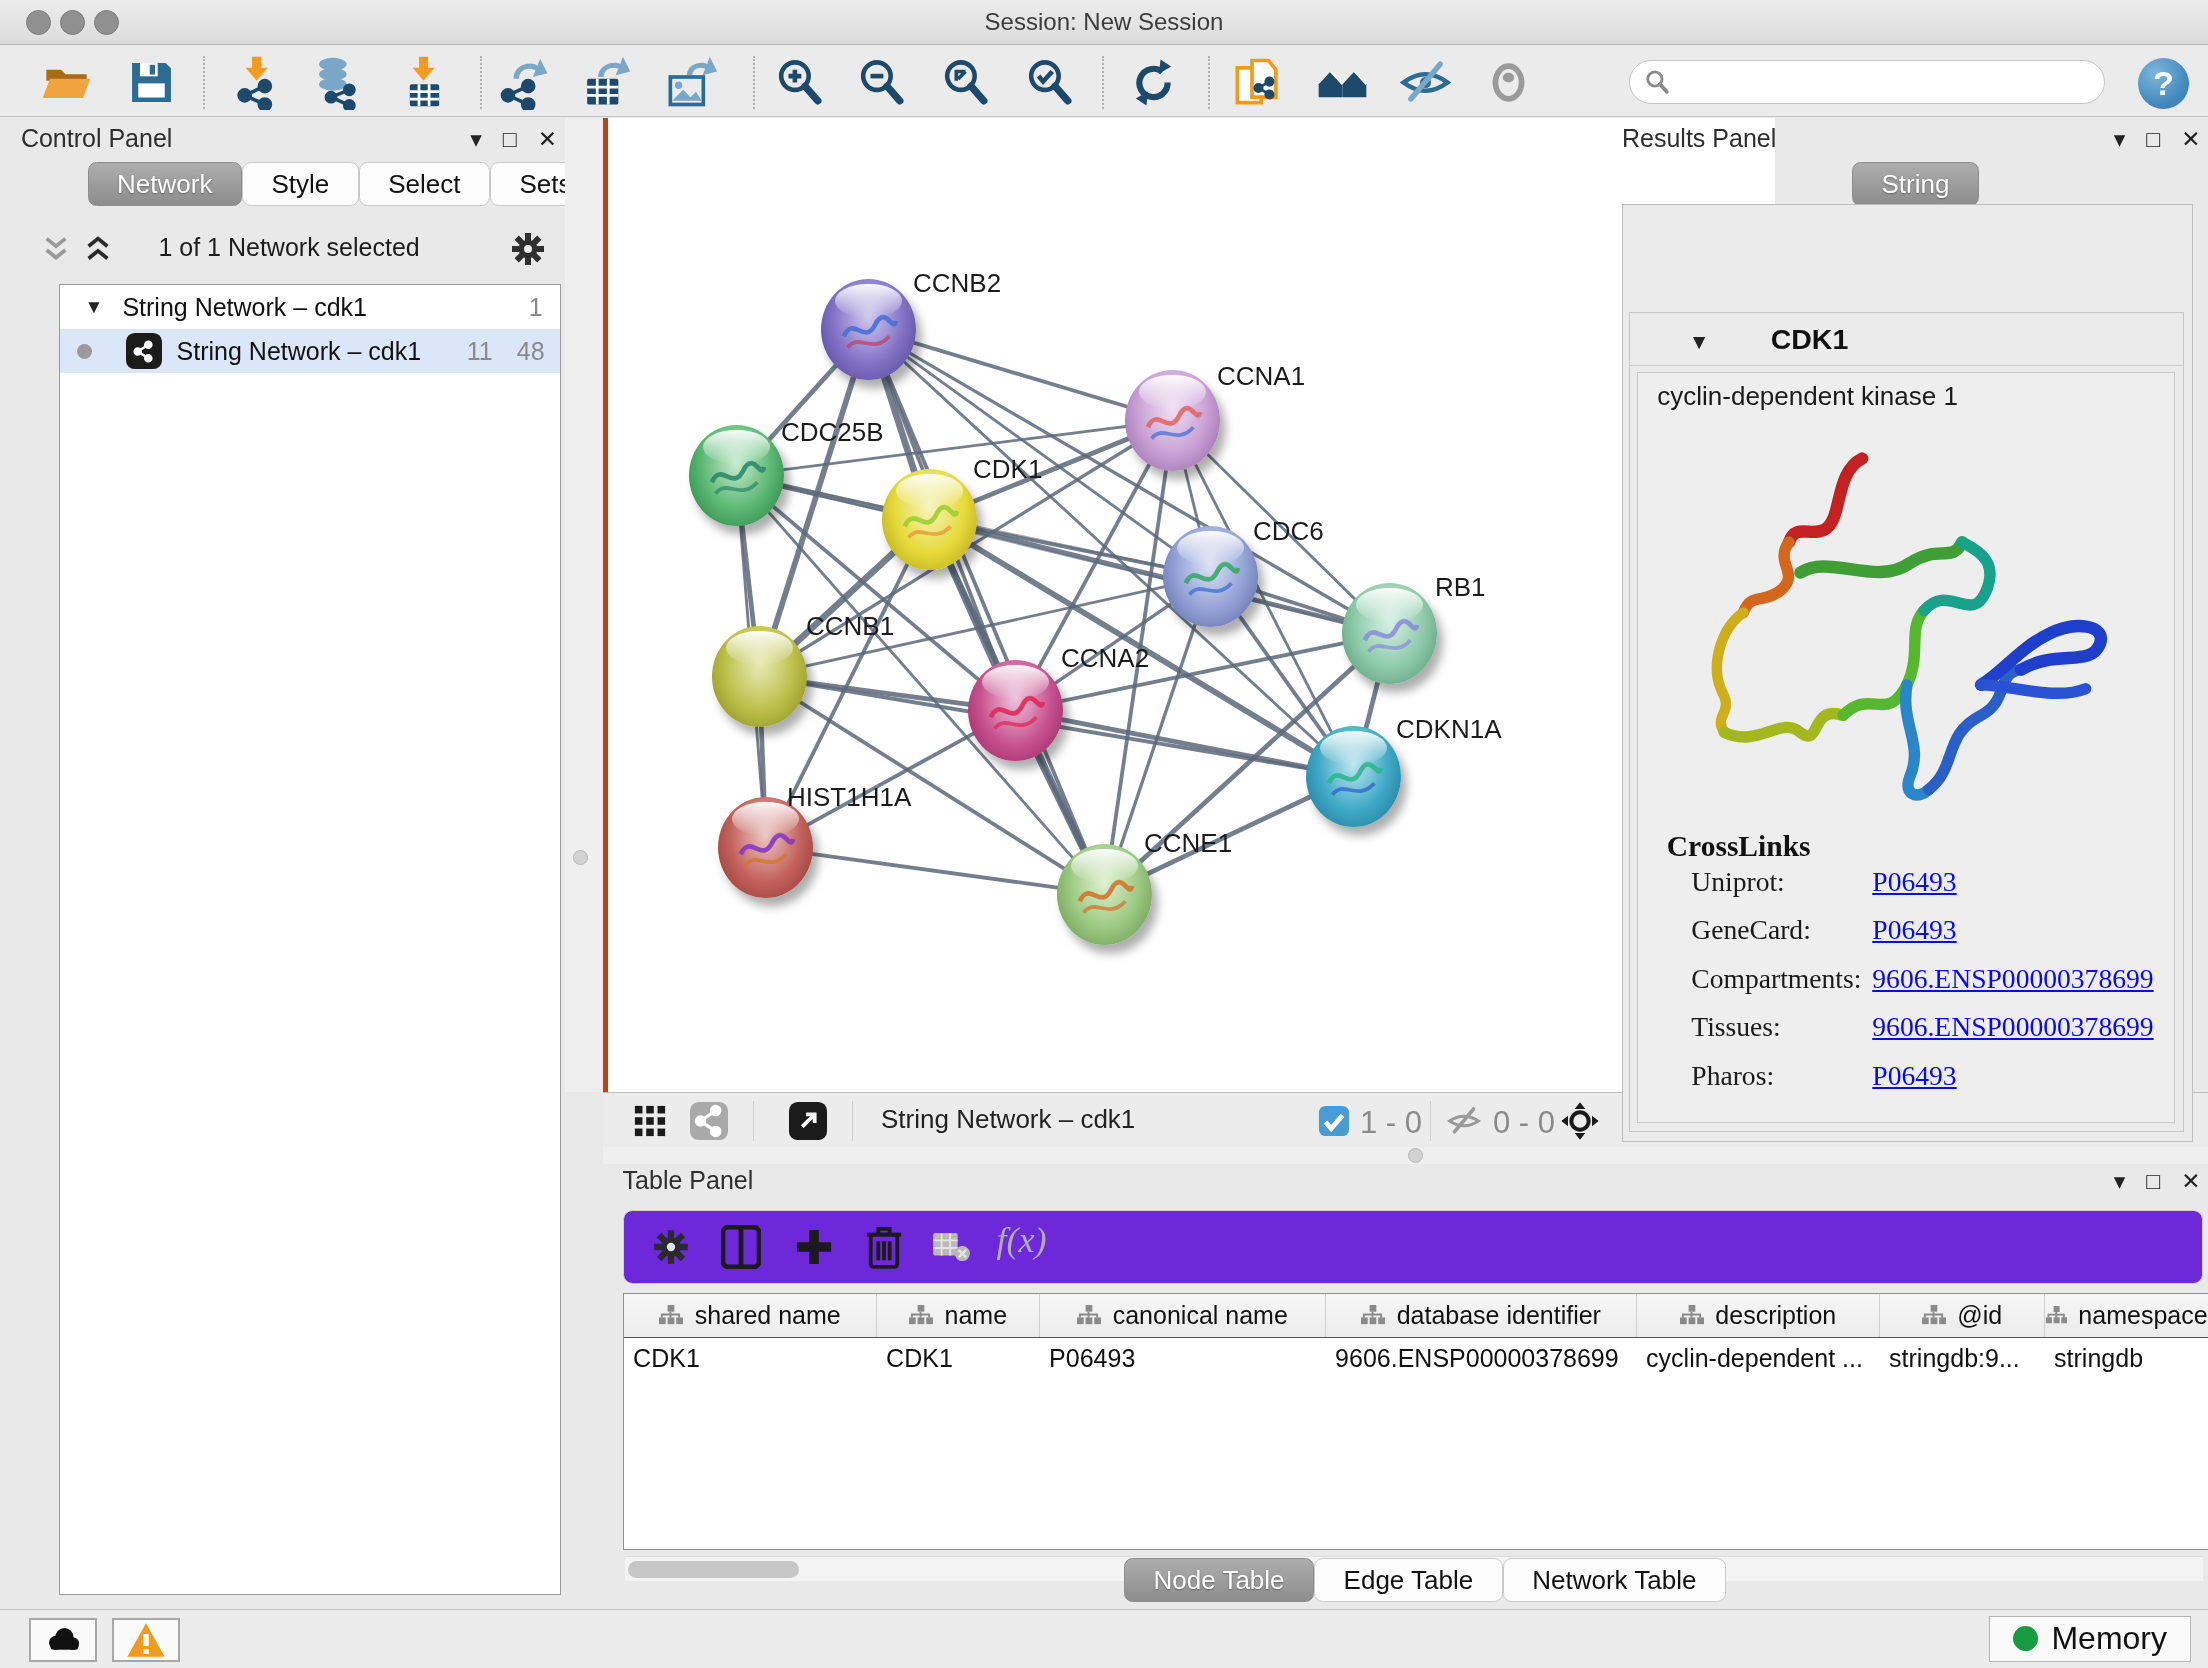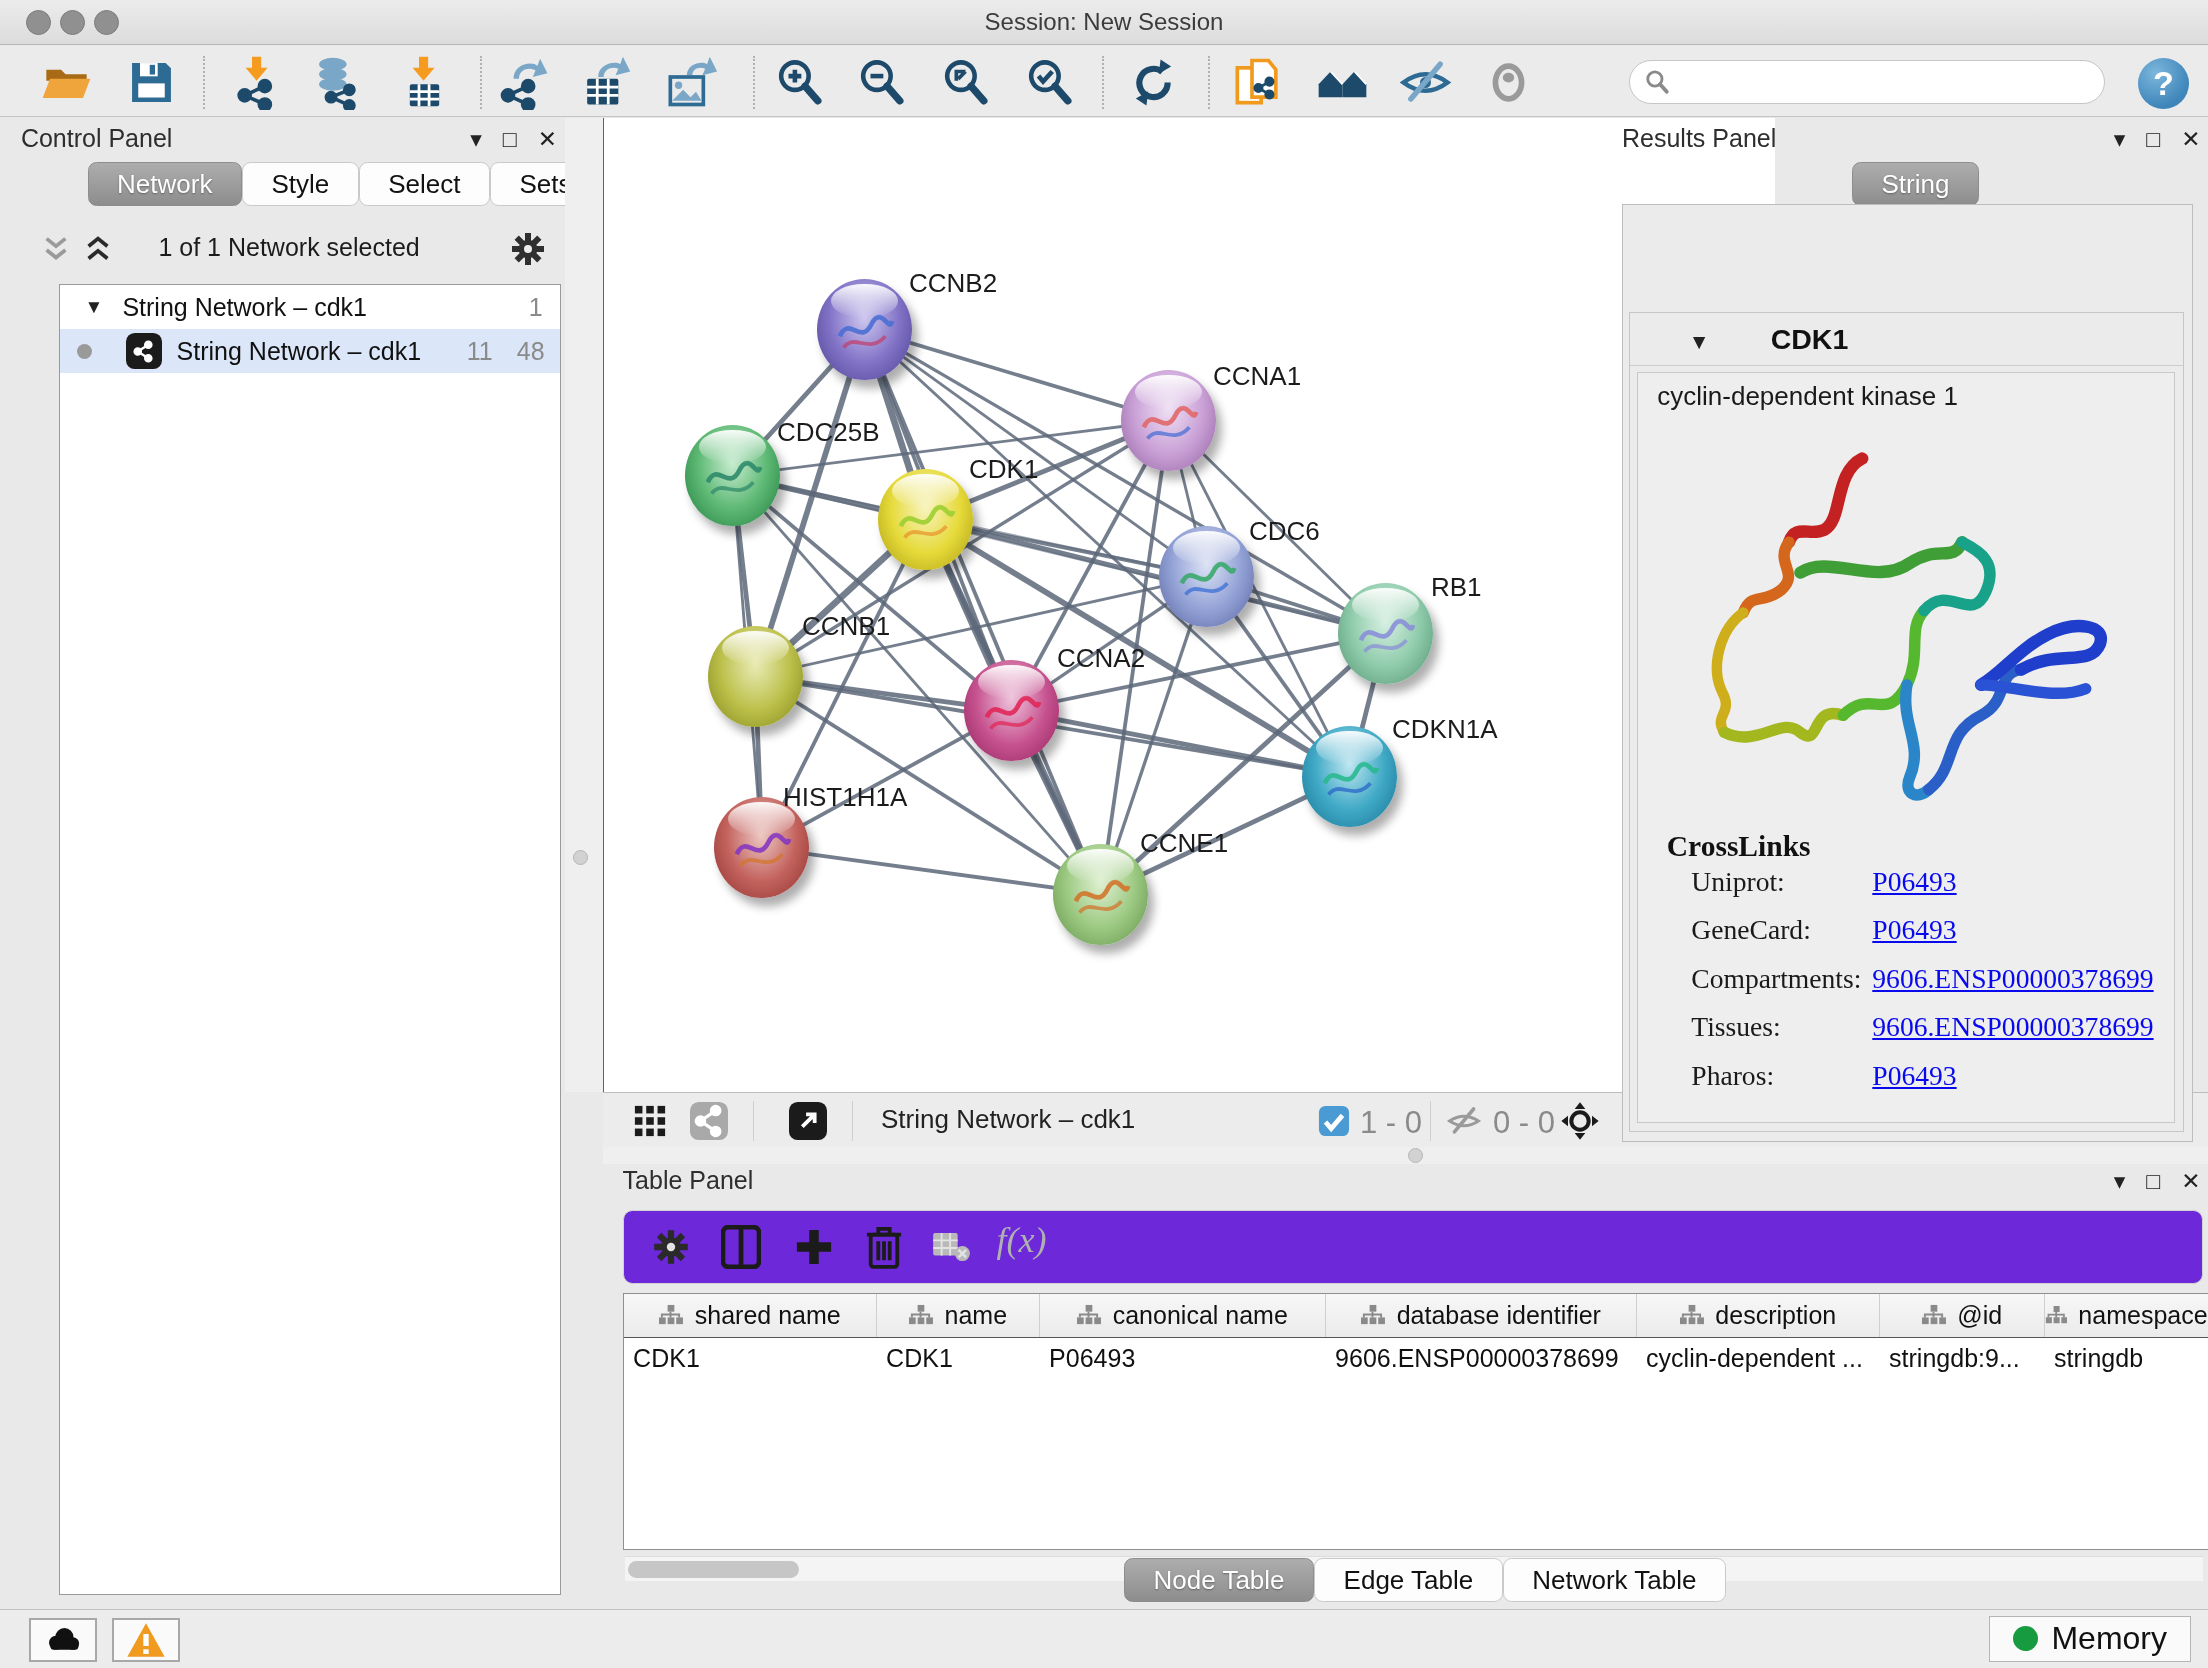--- a/index.html
+++ b/index.html
@@ -53,21 +53,21 @@
   .tree-row .cnt { position:absolute; right:17px; color:#8a8a8a; }
   .tree-row.selected { background:#dbe6f8; }
   .dot { width:15px; height:15px; border-radius:50%; background:#9a9a9a; margin-left:17px; }
   .share-badge { width:36px; height:36px; background:#1b1b1b; border-radius:8.6px; margin-left:34px;
     display:flex; align-items:center; justify-content:center; }
   .n11 { position:absolute; right:67px; color:#8a8a8a; }
   .n48 { position:absolute; right:15px; color:#8a8a8a; }
 
   
   #network-view { position:absolute; left:603px; top:118px; width:1172px; height:974px;
-    background:#fff; border-left:1px solid #c2410c; }
+    background:#fff; border-left:5px solid #c2410c; }
   #edge-svg { position:absolute; left:0; top:0; }
   .net-node { position:absolute; width:95px; height:101px; border-radius:50%;
     box-shadow:5.7px 8.6px 9.5px rgba(0,0,0,.32); cursor:pointer; }
   .net-node svg { position:absolute; left:0; top:0; }
   .gloss { position:absolute; left:15%; top:5%; width:70%; height:34%; border-radius:50%;
     background:linear-gradient(rgba(255,255,255,.95), rgba(255,255,255,0)); }
   .net-label { position:absolute; font-size:26px; color:#1b1b1b; white-space:nowrap; }
 
   #net-toolbar { position:absolute; left:603px; top:1092px; width:1605px; height:55px;
     background:#ececec; border-top:1px solid #bdbdbd; }

